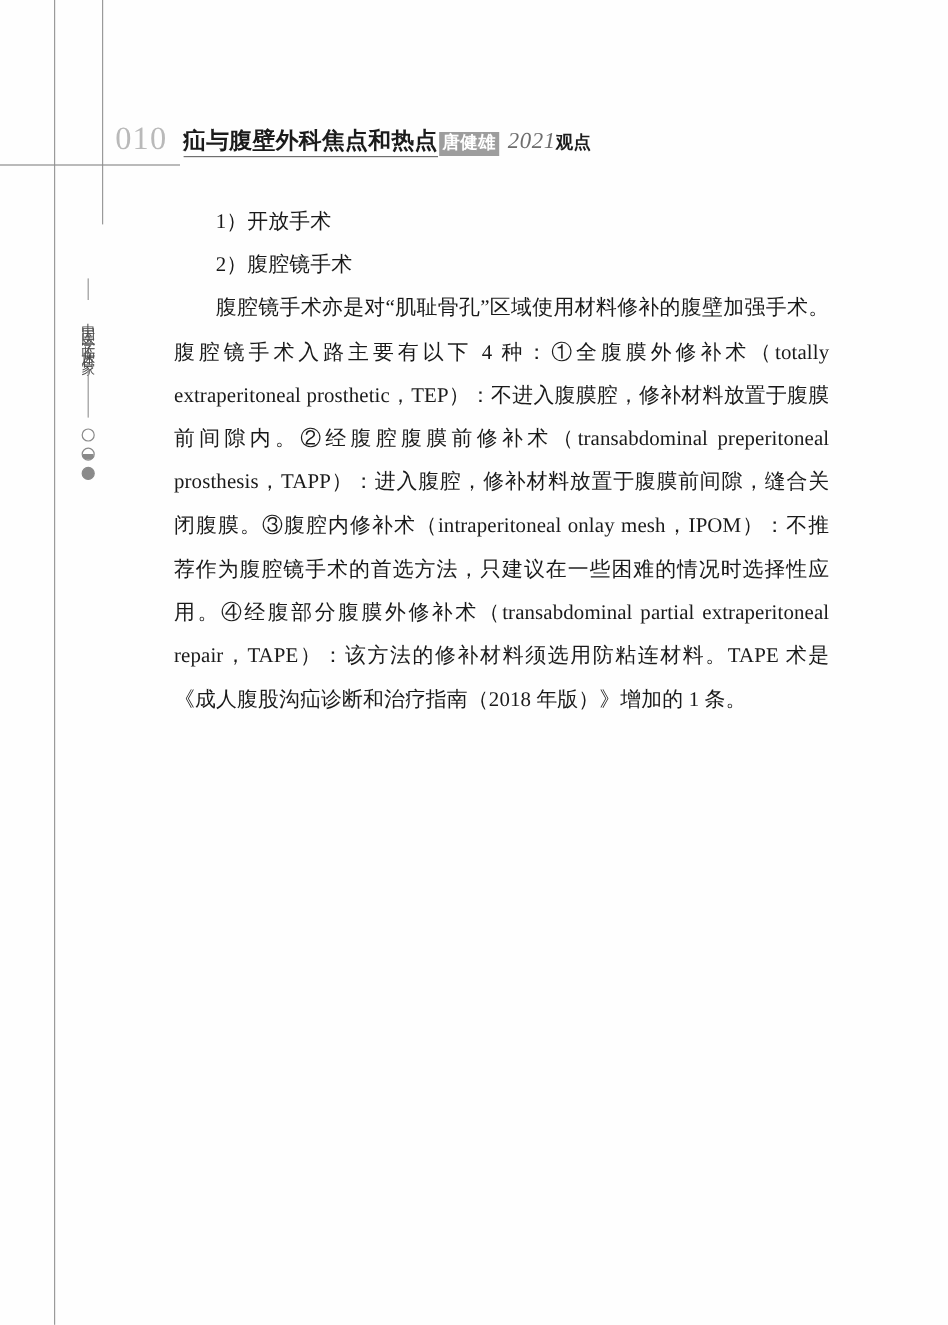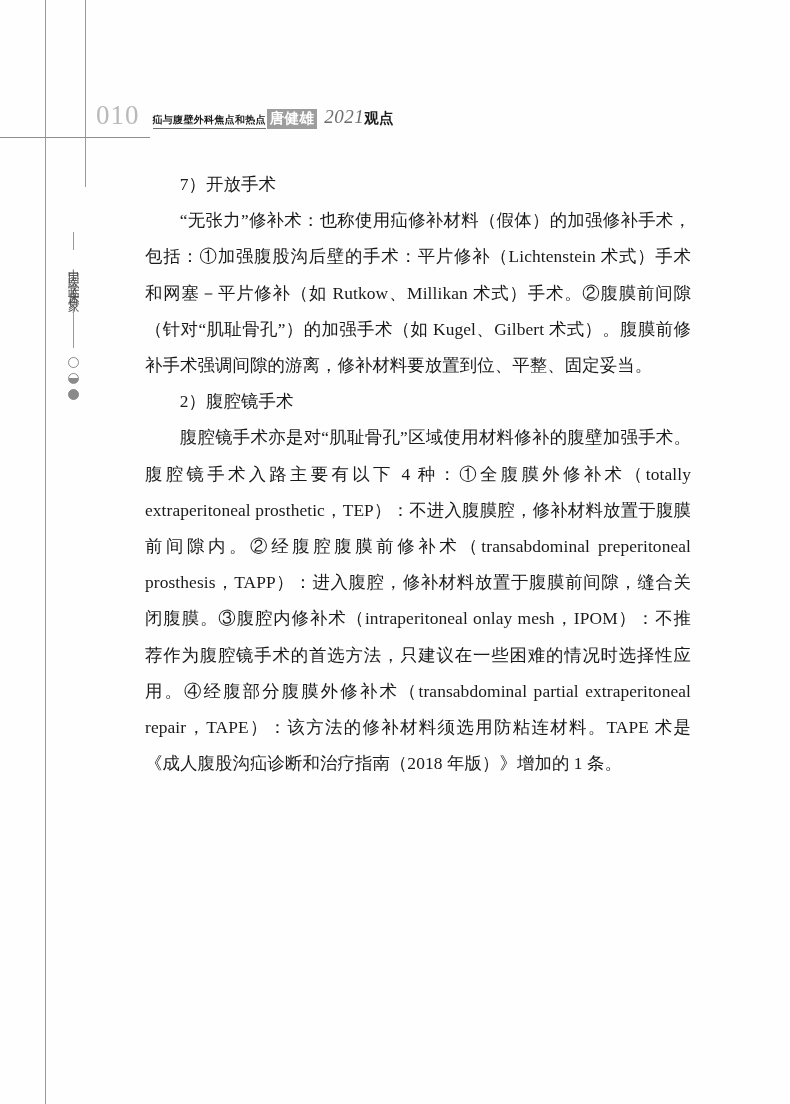--- a/index.html
+++ b/index.html
@@ -63,21 +63,21 @@
     font-family: "Liberation Serif", "DejaVu Serif", serif;
     font-size: 27px;
     letter-spacing: 1px;
     color: #b9b9b9;
     line-height: 1;
     position: relative;
     top: 1px;
   }
   .runhead-title {
     font-family: "DejaVu Sans", sans-serif;
-    font-size: 10px;
+    font-size: 19px;
     font-weight: 700;
     color: #1b1b1b;
     margin-left: 13px;
     letter-spacing: 0.3px;
     border-bottom: 1.4px solid #6f6f6f;
     padding-bottom: 3px;
     line-height: 1;
   }
   .runhead-author {
     font-family: Liberation Serif, serif;
@@ -210,19 +210,18 @@
     <div class="sidemark-text">中国医学临床百家</div>
     <div class="sidemark-dash-bot"></div>
     <div class="sidemark-dots">
       <span class="dot dot-hollow"></span>
       <span class="dot dot-half"></span>
       <span class="dot dot-full"></span>
     </div>
   </div>
 
   <div class="body-col">
-    <p class="para indent">7）开放手术</p>
-    <p class="para indent">“无张力”修补术：也称使用疝修补材料（假体）的加强修补手术，包括：①加强腹股沟后壁的手术：平片修补（Lichtenstein 术式）手术和网塞－平片修补（如 Rutkow、Millikan 术式）手术。②腹膜前间隙（针对“肌耻骨孔”）的加强手术（如 Kugel、Gilbert 术式）。腹膜前修补手术强调间隙的游离，修补材料要放置到位、平整、固定妥当。</p>
+    <p class="para indent">1）开放手术</p>
     <p class="para indent">2）腹腔镜手术</p>
     <p class="para indent">腹腔镜手术亦是对“肌耻骨孔”区域使用材料修补的腹壁加强手术。腹腔镜手术入路主要有以下 4 种：①全腹膜外修补术（totally extraperitoneal prosthetic，TEP）：不进入腹膜腔，修补材料放置于腹膜前间隙内。②经腹腔腹膜前修补术（transabdominal preperitoneal prosthesis，TAPP）：进入腹腔，修补材料放置于腹膜前间隙，缝合关闭腹膜。③腹腔内修补术（intraperitoneal onlay mesh，IPOM）：不推荐作为腹腔镜手术的首选方法，只建议在一些困难的情况时选择性应用。④经腹部分腹膜外修补术（transabdominal partial extraperitoneal repair，TAPE）：该方法的修补材料须选用防粘连材料。TAPE 术是《成人腹股沟疝诊断和治疗指南（2018 年版）》增加的 1 条。</p>
   </div>
 
 </div>
 
 </body></html>

